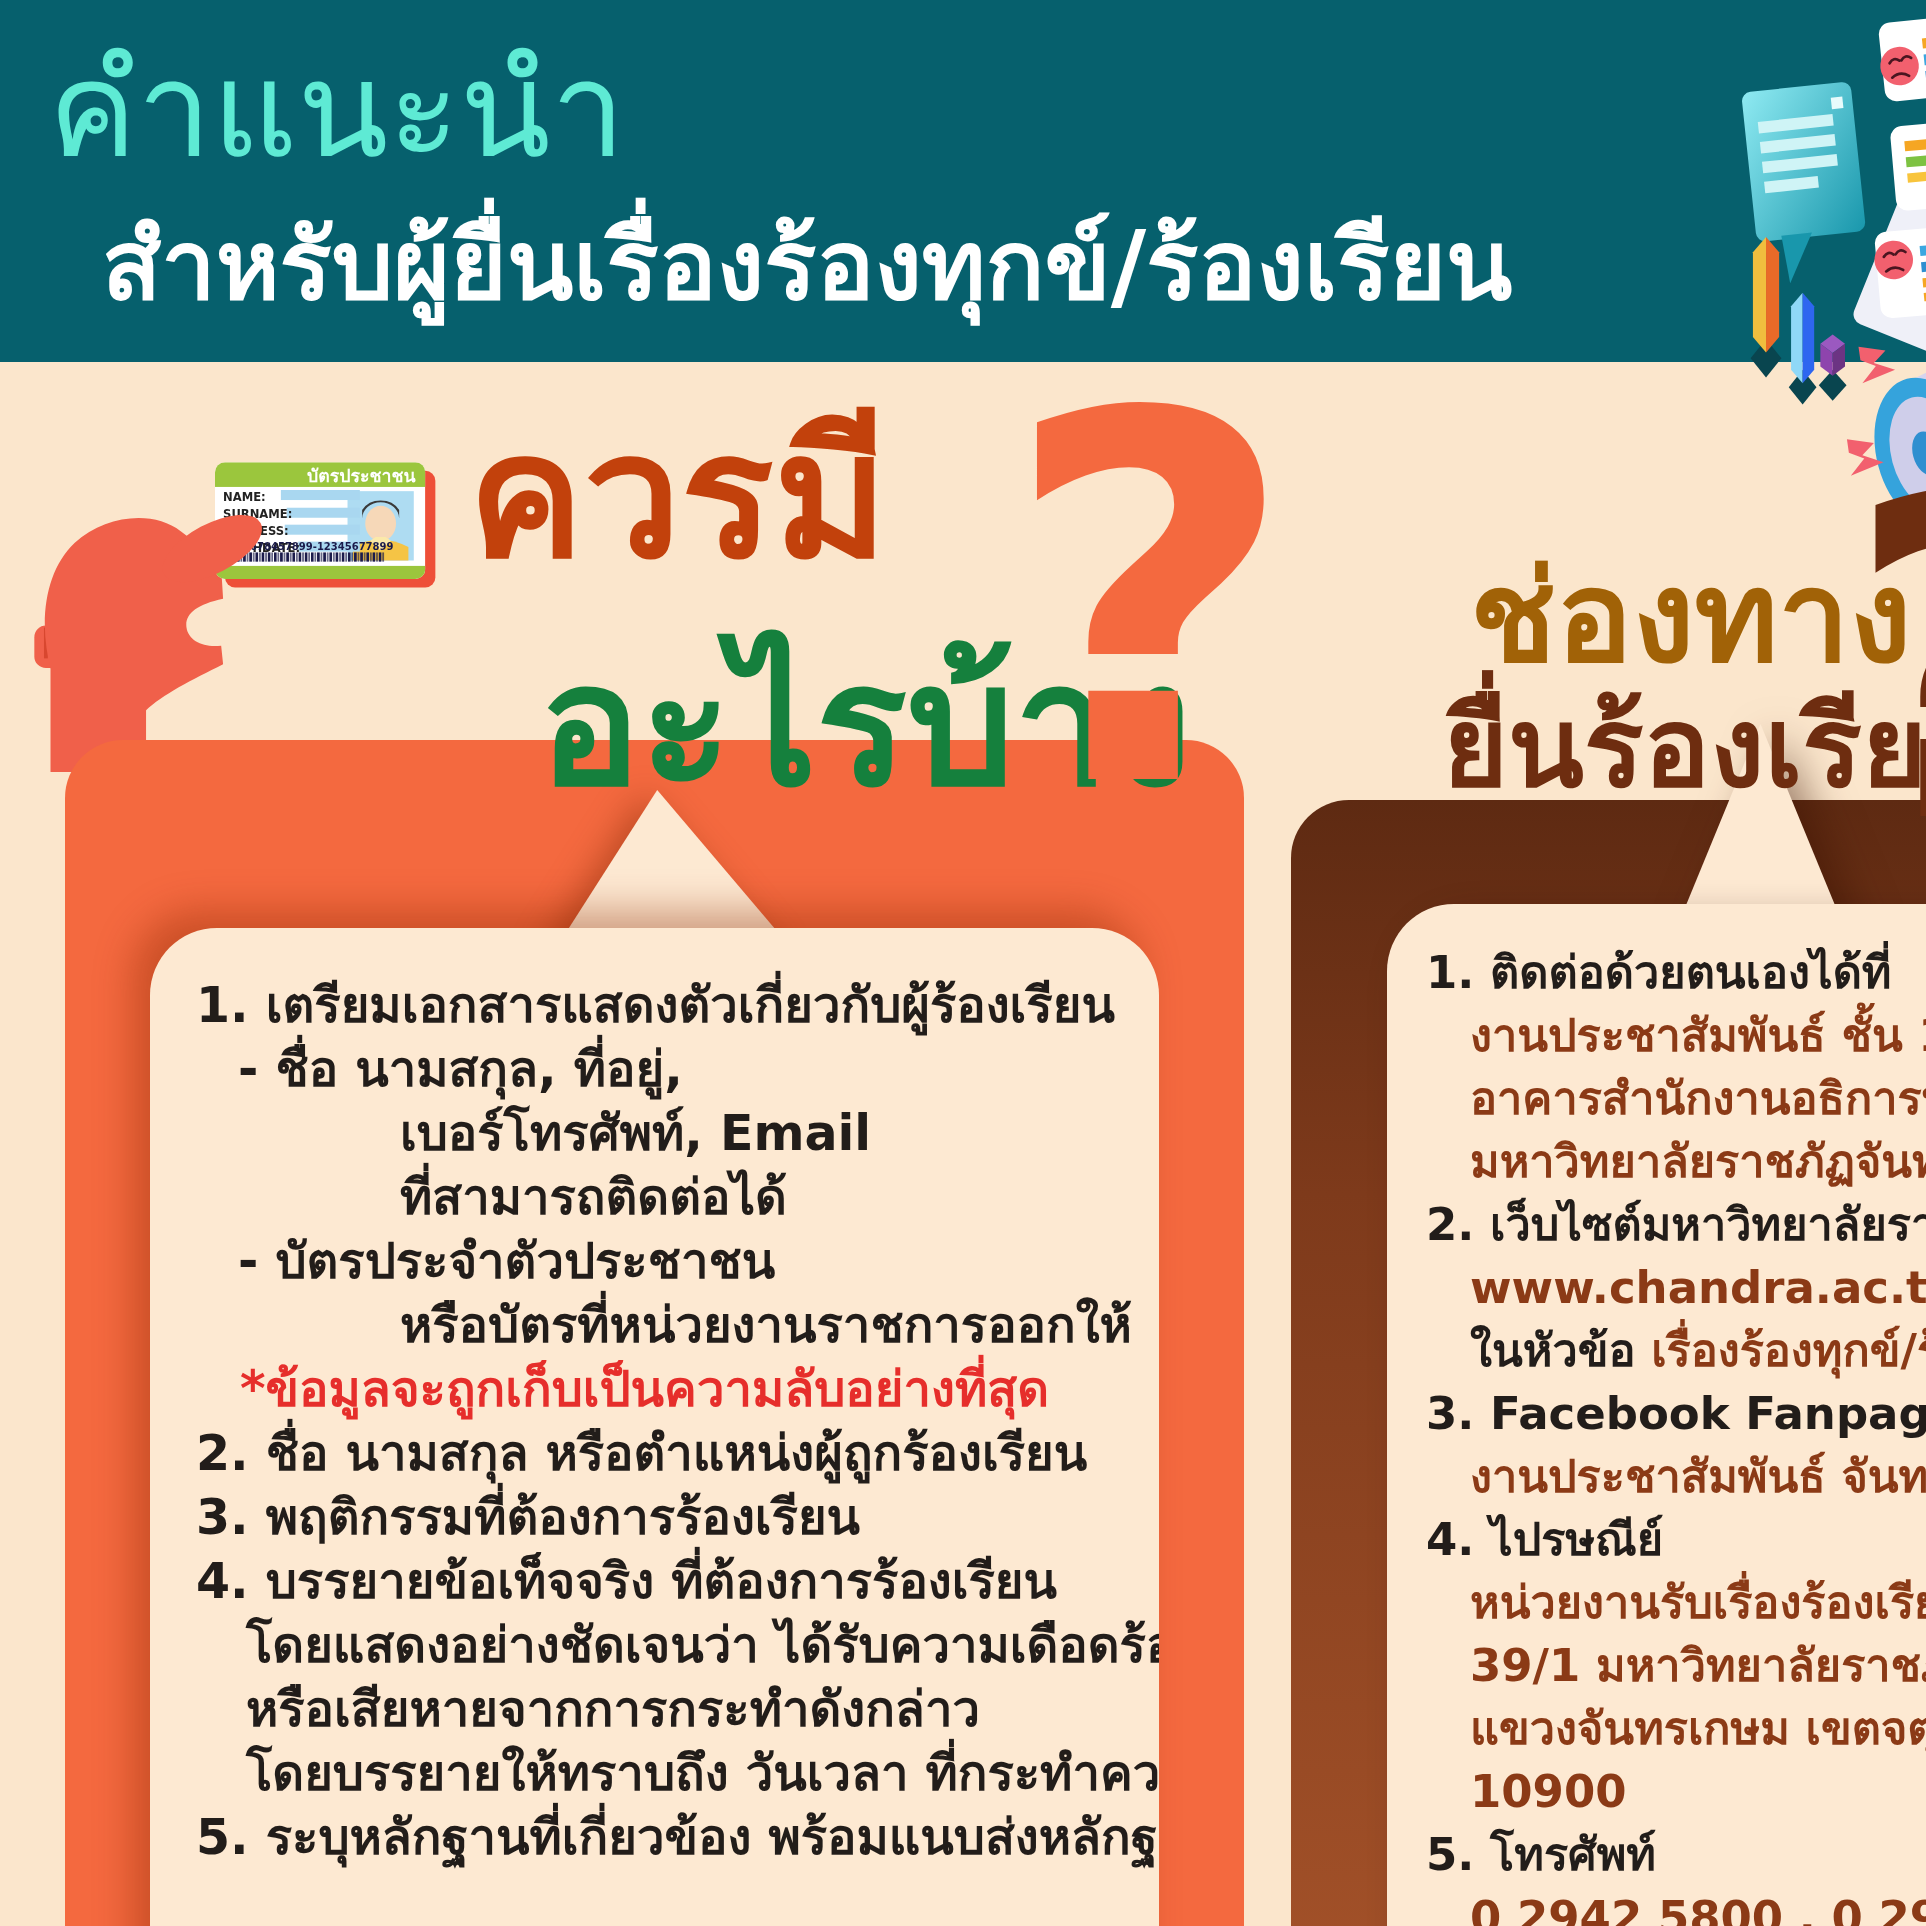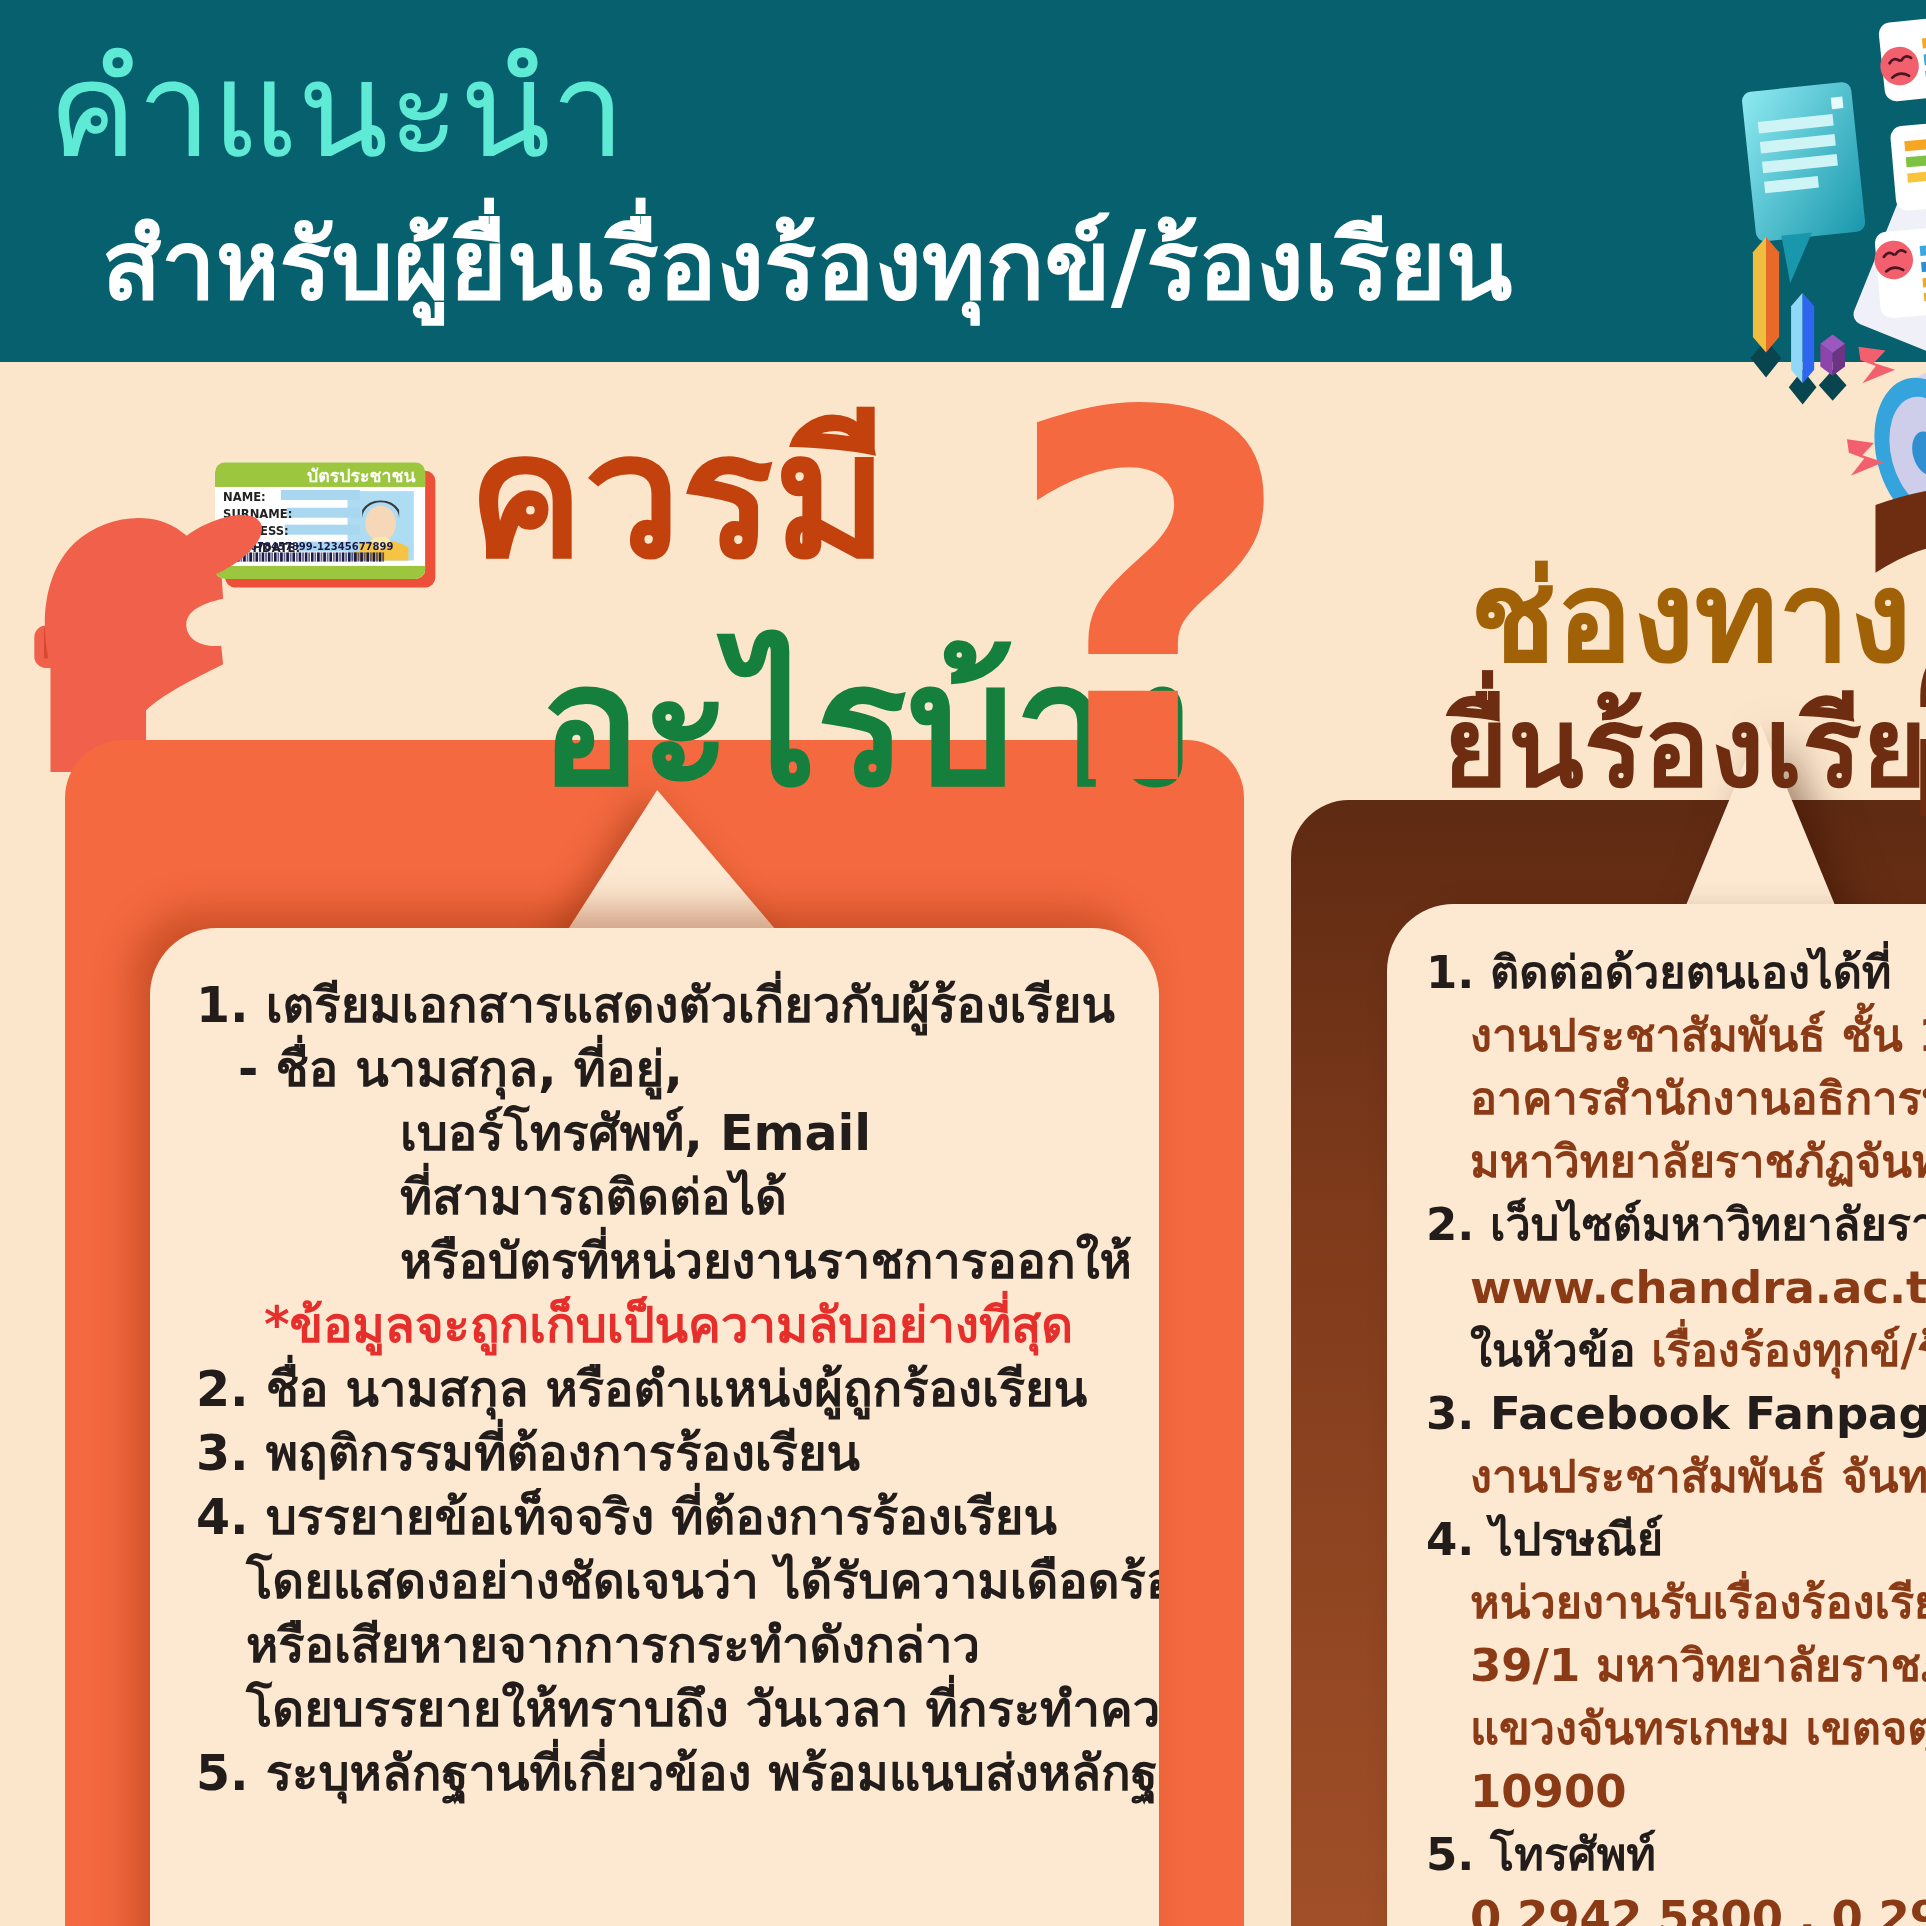--- a/index.html
+++ b/index.html
@@ -38,21 +38,21 @@
   .inner-right{position:absolute;left:1387px;top:904px;width:783px;height:1135px;background:#FDE9D2;border-radius:67px;
                box-shadow:21px 17.3px 37px rgba(55,15,0,.45);z-index:2;overflow:hidden;}
   .inner-right .body{position:absolute;left:0;top:37px;width:100%;}
 
   
   .inner-left .line{font-size:49px;font-weight:700;color:#221D1A;line-height:64px;white-space:nowrap;}
   .inner-left .i0{padding-left:46px;}
   .inner-left .i1{padding-left:88px;}
   .inner-left .i2{padding-left:250px;}
   .inner-left .i1b{padding-left:96px;}
-  .inner-left .red{padding-left:114px;color:#E62E2B;}
+  .inner-left .red{padding-left:90px;color:#E62E2B;}
 
   .inner-right .line{font-size:45px;font-weight:700;color:#221D1A;line-height:63px;white-space:nowrap;}
   .inner-right .n{padding-left:39px;}
   .inner-right .sub{padding-left:83px;color:#8B3A16;}
   .inner-right .hl{color:#8B3A16;}
 
   svg text{font-family:"DejaVu Sans","Liberation Sans",sans-serif;}
   .hand-svg{position:absolute;left:15.4px;top:433px;z-index:1;}
   .illu{position:absolute;left:1687px;top:0;z-index:2;}
 </style>
@@ -130,20 +130,21 @@
   <div class="panel-left"></div>
   <div class="tail-wrap tail-left">
       <div class="tri"></div>
     </div>
   <div class="inner-left">
     <div class="body">
       <div class="line i0">1. เตรียมเอกสารแสดงตัวเกี่ยวกับผู้ร้องเรียน</div>
       <div class="line i1">-  ชื่อ นามสกุล, ที่อยู่,</div>
       <div class="line i2">เบอร์โทรศัพท์, Email</div>
       <div class="line i2">ที่สามารถติดต่อได้</div>
+      <div class="line i1">-  บัตรประจำตัวประชาชน</div>
       <div class="line i2">หรือบัตรที่หน่วยงานราชการออกให้</div>
       <div class="line red">*ข้อมูลจะถูกเก็บเป็นความลับอย่างที่สุด</div>
       <div class="line i0">2. ชื่อ นามสกุล หรือตำแหน่งผู้ถูกร้องเรียน</div>
       <div class="line i0">3. พฤติกรรมที่ต้องการร้องเรียน</div>
       <div class="line i0">4. บรรยายข้อเท็จจริง ที่ต้องการร้องเรียน</div>
       <div class="line i1b">โดยแสดงอย่างชัดเจนว่า ได้รับความเดือดร้อน</div>
       <div class="line i1b">หรือเสียหายจากการกระทำดังกล่าว</div>
       <div class="line i1b">โดยบรรยายให้ทราบถึง วันเวลา ที่กระทำความผิด</div>
       <div class="line i0">5. ระบุหลักฐานที่เกี่ยวข้อง พร้อมแนบส่งหลักฐาน</div>
 

